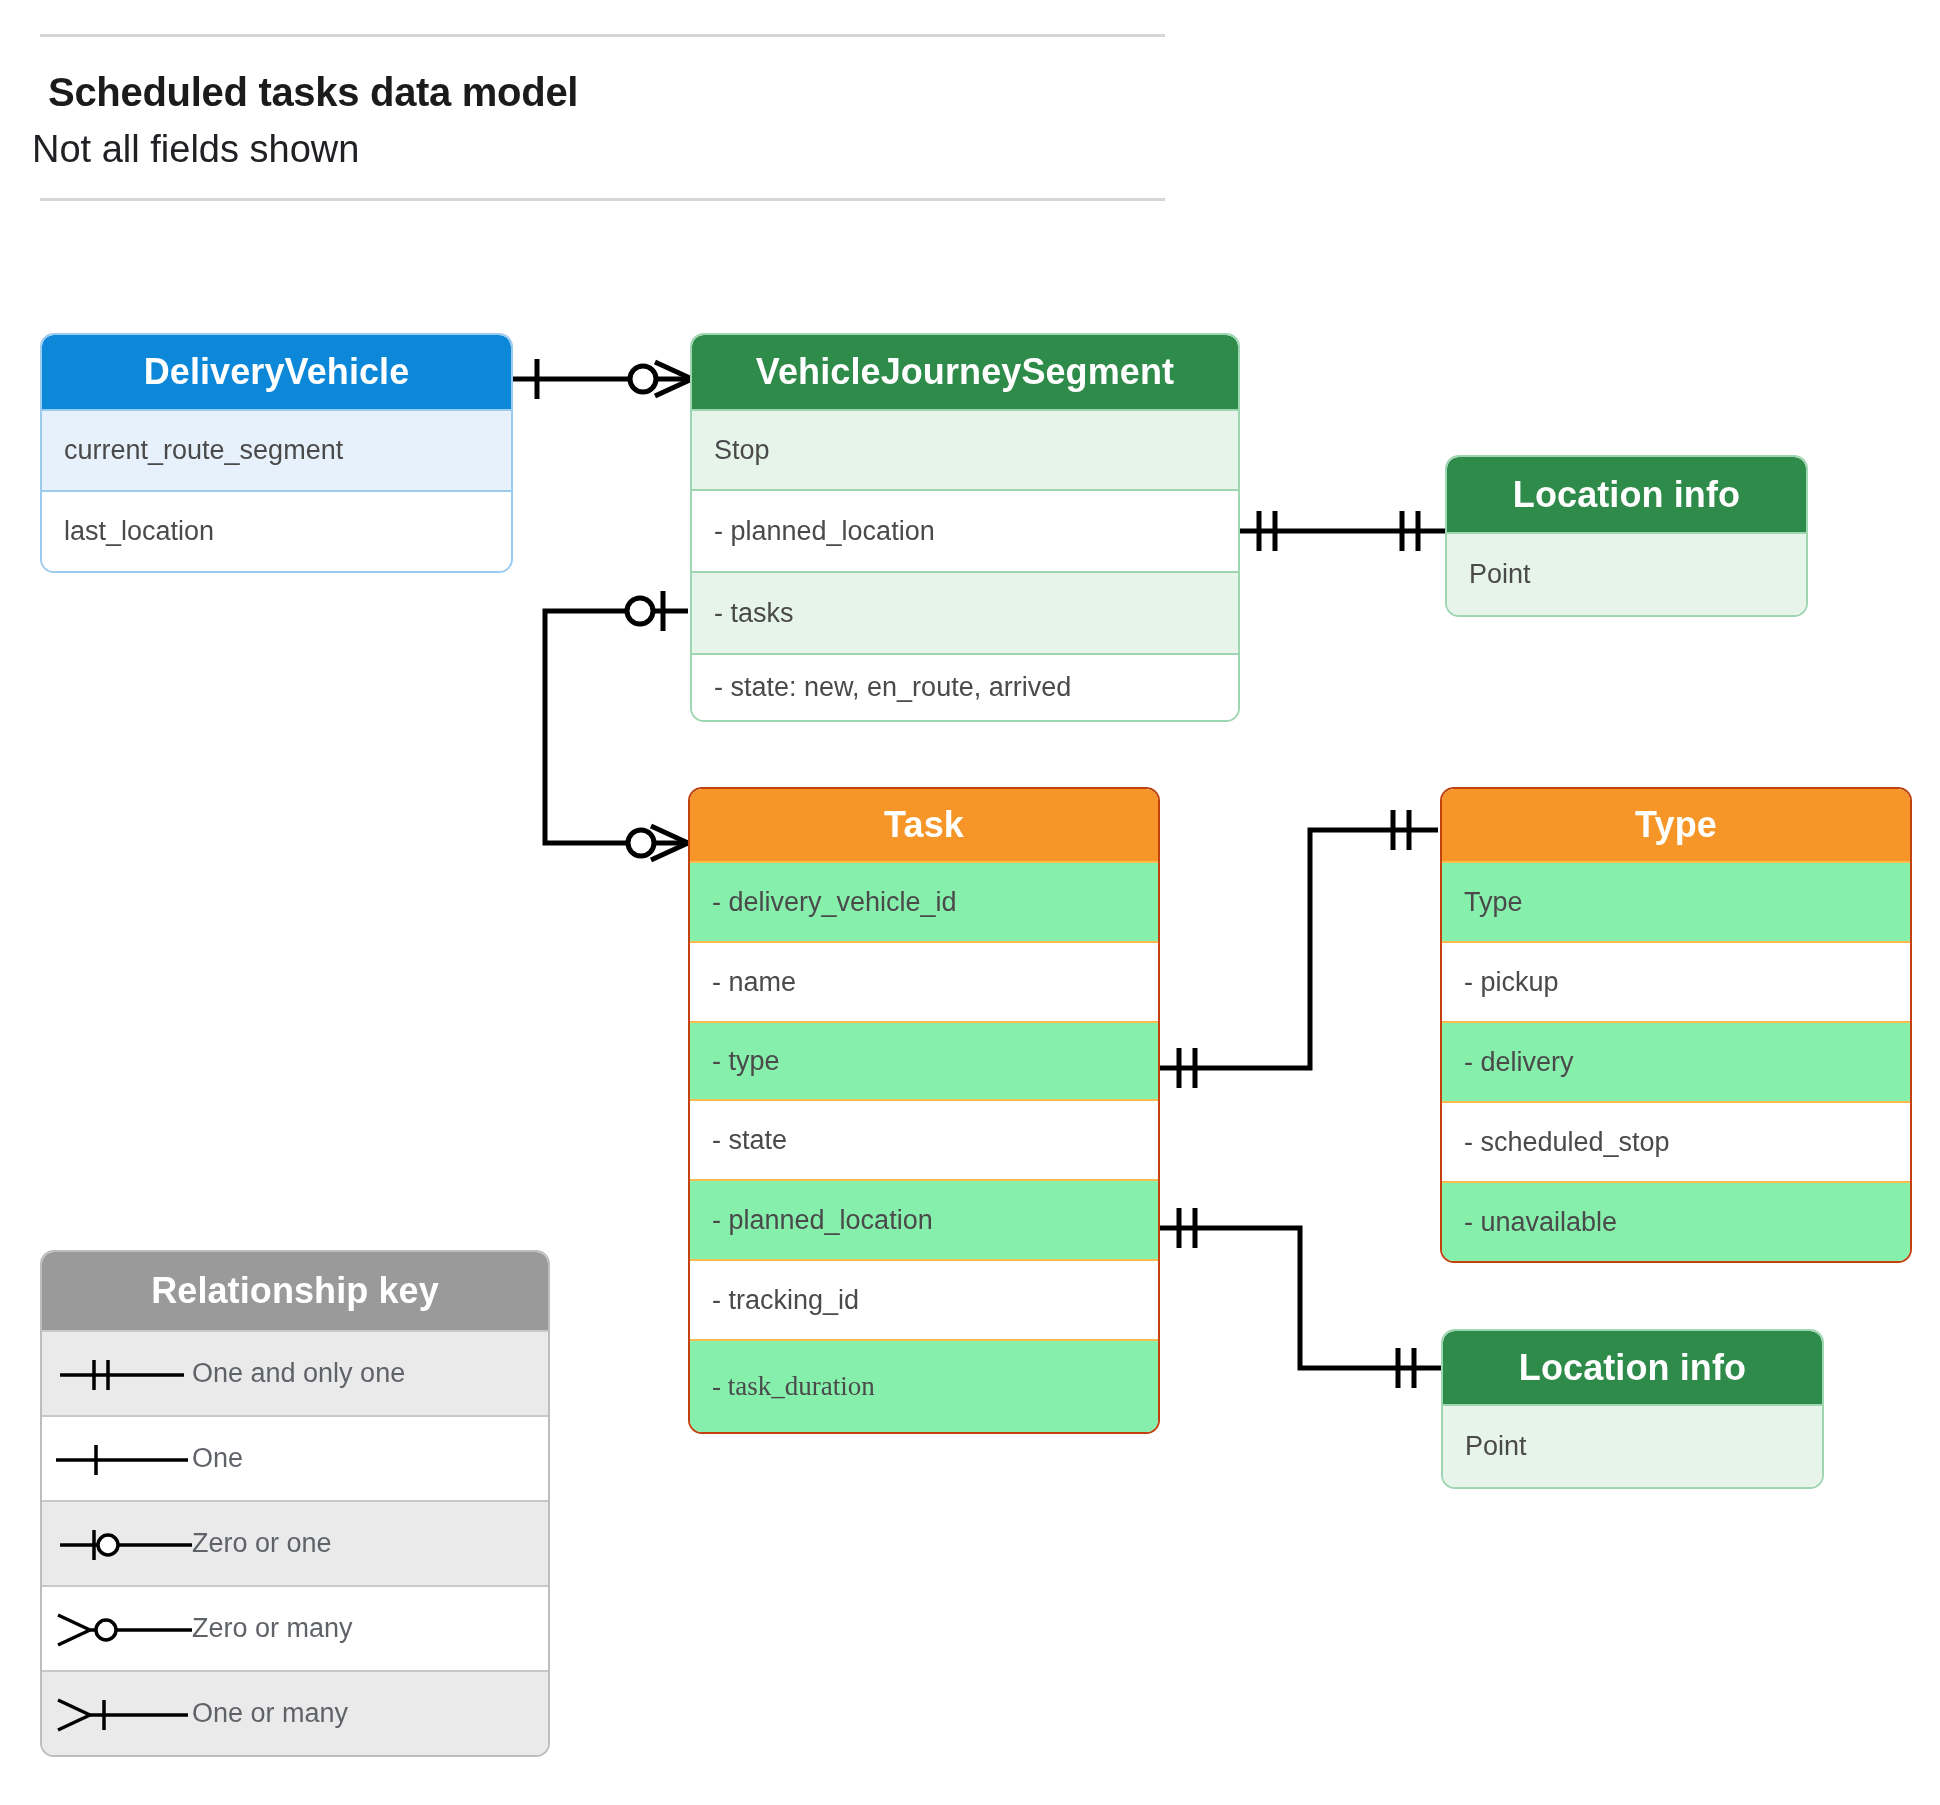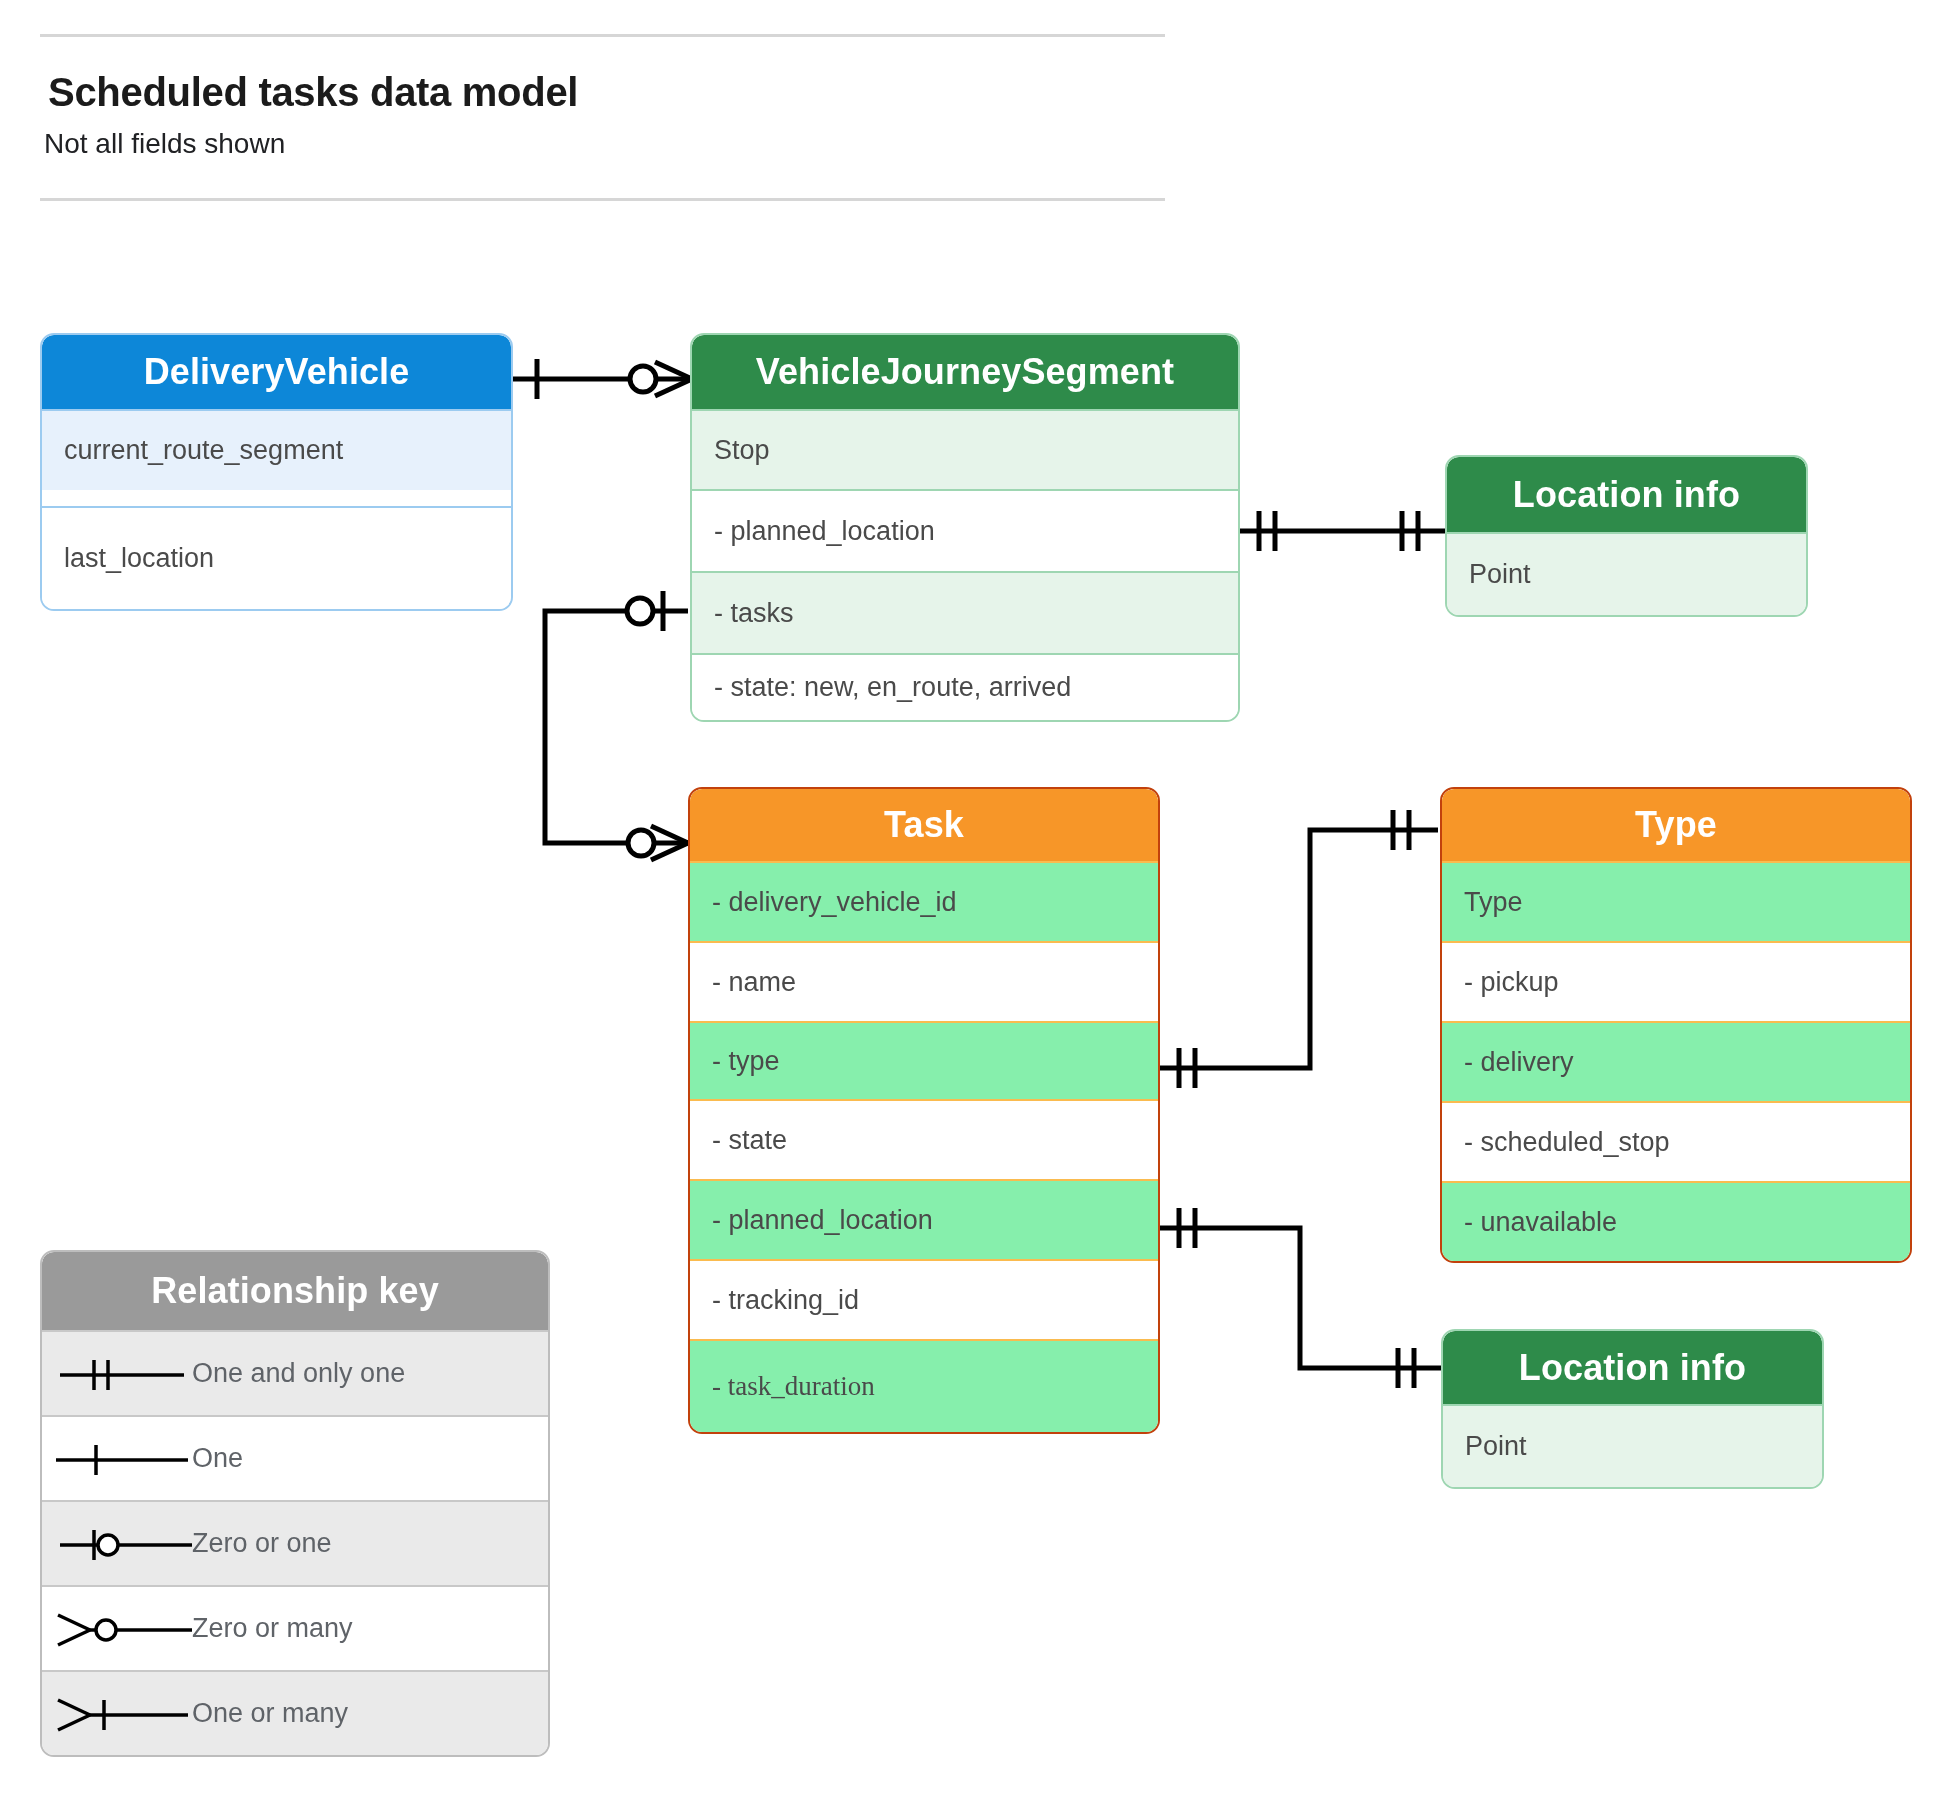--- a/index.html
+++ b/index.html
@@ -35,23 +35,23 @@
     left: 48px;
     top: 70px;
     font-size: 40px;
     font-weight: 700;
     color: #1b1b1b;
     letter-spacing: -0.3px;
     white-space: nowrap;
   }
   #page-subtitle {
     position: absolute;
-    left: 44px;
+    left: 32px;
     top: 128px;
-    font-size: 28px;
+    font-size: 38px;
     font-weight: 400;
     color: #202124;
     white-space: nowrap;
   }
 
   
   .entity {
     position: absolute;
     border-radius: 14px;
     box-sizing: border-box;
@@ -173,21 +173,21 @@
 
       <circle cx="643" cy="379" r="13"></circle>
       <circle cx="640" cy="611" r="13"></circle>
       <circle cx="641" cy="843" r="13"></circle>
     </g>
   </svg>
 
   <div class="entity e-blue" style="left:40px; top:333px; width:473px;">
     <div class="ehead" style="height:74px;">DeliveryVehicle</div>
     <div class="erow alt" style="height:81px;">current_route_segment</div>
-    <div class="erow" style="height:103px;margin-top:16px;">last_location</div>
+    <div class="erow" style="height:81px;">last_location</div>
   </div>
 
   <div class="entity e-green" style="left:690px; top:333px; width:550px;">
     <div class="ehead" style="height:74px;">VehicleJourneySegment</div>
     <div class="erow alt" style="height:80px;">Stop</div>
     <div class="erow" style="height:82px;">-  planned_location</div>
     <div class="erow alt" style="height:82px;">- tasks</div>
     <div class="erow" style="height:67px;">- state: new, en_route, arrived</div>
   </div>
 

